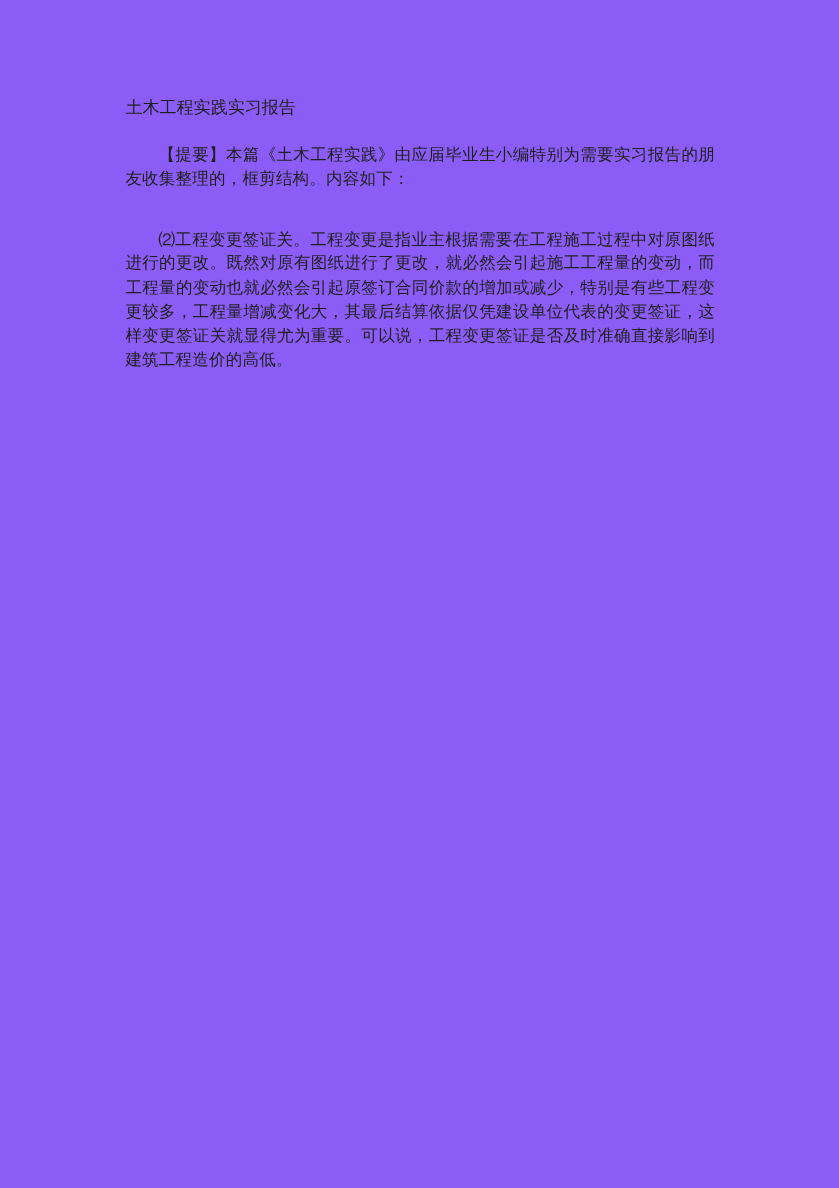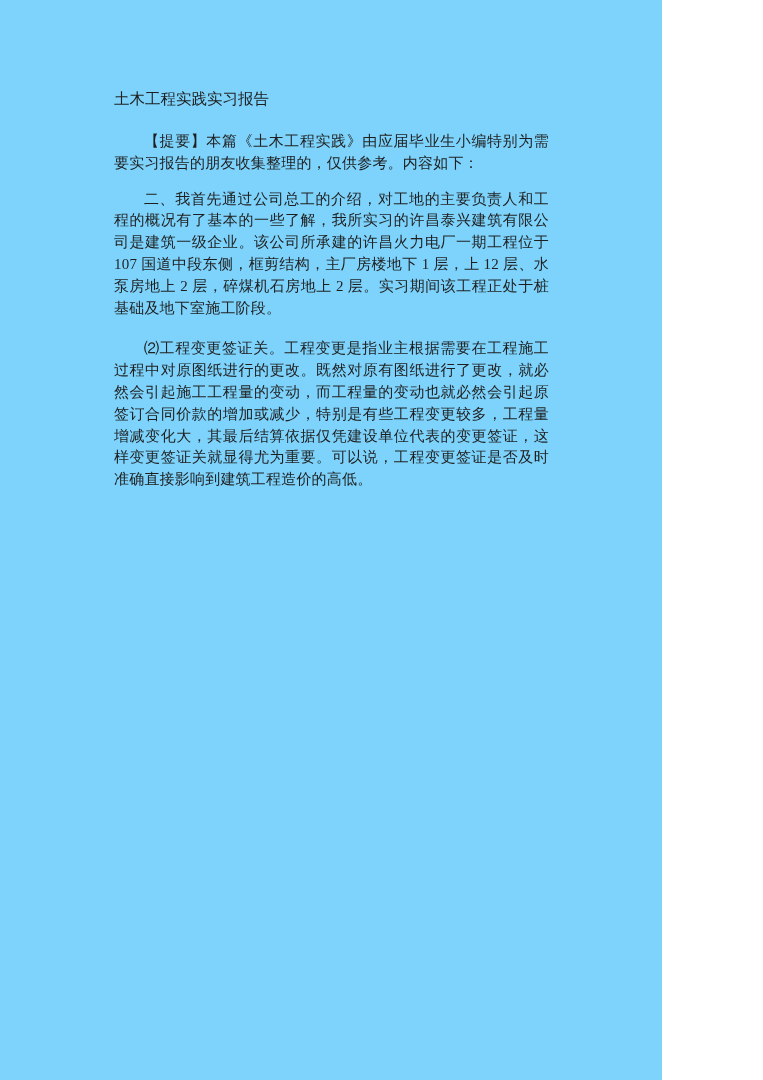--- a/index.html
+++ b/index.html
@@ -8,23 +8,23 @@
     background: #ffffff;
   }
   body {
     width: 763px;
     height: 1080px;
     overflow: hidden;
     font-family: "Liberation Serif", "DejaVu Serif", serif;
   }
   .page {
     box-sizing: border-box;
-    width: 662px;
+    width: 763px;
     height: 1080px;
-    background: #7dd3fc;
+    background: #8b5cf6;
     padding: 88px 113px 62px 114px;
     color: #1f1f1f;
   }
   .doc-title {
     font-size: 15.5px;
     line-height: 22px;
     font-weight: normal;
     margin: 0 0 21px 0;
     text-indent: 0;
     color: #1f1f1f;
@@ -33,31 +33,30 @@
     font-size: 15px;
     line-height: 21.8px;
     margin: 0 0 14px 0;
     text-indent: 2em;
     text-align: justify;
     text-justify: inter-ideograph;
     letter-spacing: 0.2px;
     color: #1f1f1f;
   }
   .para.gap-before {
-    margin-top: 19px;
+    margin-top: 34px;
   }
 </style>
 </head>
 <body>
 
 <div class="page">
   <h1 class="doc-title">土木工程实践实习报告</h1>
 
-  <p class="para">【提要】本篇《土木工程实践》由应届毕业生小编特别为需要实习报告的朋友收集整理的，仅供参考。内容如下：</p>
+  <p class="para">【提要】本篇《土木工程实践》由应届毕业生小编特别为需要实习报告的朋友收集整理的，框剪结构。内容如下：</p>
 
 
 
-  <p class="para">二、我首先通过公司总工的介绍，对工地的主要负责人和工程的概况有了基本的一些了解，我所实习的许昌泰兴建筑有限公司是建筑一级企业。该公司所承建的许昌火力电厂一期工程位于 107 国道中段东侧，框剪结构，主厂房楼地下 1 层，上 12 层、水泵房地上 2 层，碎煤机石房地上 2 层。实习期间该工程正处于桩基础及地下室施工阶段。</p>
 
 
 
   <p class="para gap-before">⑵工程变更签证关。工程变更是指业主根据需要在工程施工过程中对原图纸进行的更改。既然对原有图纸进行了更改，就必然会引起施工工程量的变动，而工程量的变动也就必然会引起原签订合同价款的增加或减少，特别是有些工程变更较多，工程量增减变化大，其最后结算依据仅凭建设单位代表的变更签证，这样变更签证关就显得尤为重要。可以说，工程变更签证是否及时准确直接影响到建筑工程造价的高低。</p>
 </div>
 
 </body></html>

